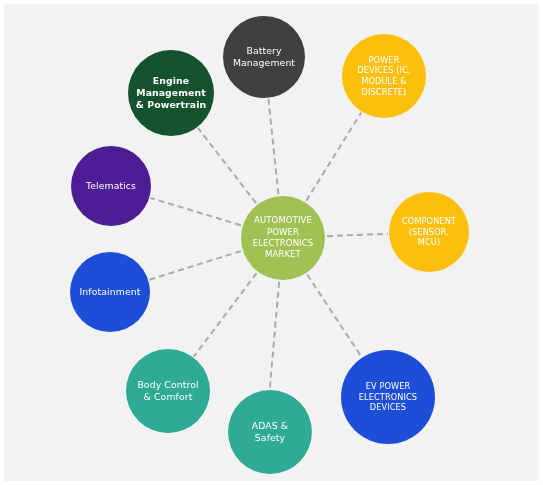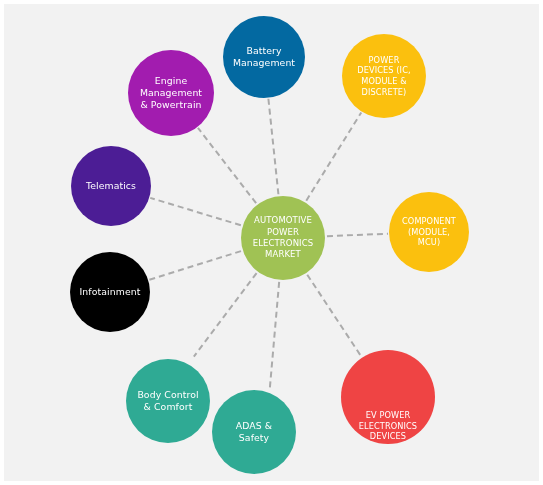--- a/index.html
+++ b/index.html
@@ -88,53 +88,53 @@
       <line x1="307.2467075286352" y1="274.71644282907624" x2="361.5490463323979" y2="356.9456987319168" stroke="#ababab" stroke-width="2" stroke-dasharray="6 4" stroke-linecap="butt"></line>
     </svg>
 
   <div id="node-layer">
       <div class="node hub" style="left: 241px; top: 196px; width: 84px; height: 84px; background: rgb(160, 194, 84); align-items: center;">
         <span class="node-label">AUTOMOTIVE
 POWER
 ELECTRONICS
 MARKET</span>
       </div>
-      <div class="node app" style="left: 223px; top: 16px; width: 82px; height: 82px; background: #0369a1;">
+      <div class="node app" style="left: 223px; top: 16px; width: 82px; height: 82px; background: #404040;">
         <span class="node-label">Battery
 Management</span>
       </div>
-      <div class="node app" style="left: 128px; top: 50px; width: 86px; height: 86px; background: #a21caf;">
+      <div class="node app" style="left: 128px; top: 50px; width: 86px; height: 86px; background: #14532d; font-weight: bold;">
         <span class="node-label">Engine
 Management
 &amp; Powertrain</span>
       </div>
       <div class="node app" style="left: 71px; top: 146px; width: 80px; height: 80px; background: #4c1d95;">
         <span class="node-label">Telematics</span>
       </div>
-      <div class="node app" style="left: 70px; top: 252px; width: 80px; height: 80px; background: #000000;">
+      <div class="node app" style="left: 70px; top: 252px; width: 80px; height: 80px; background: #1d4ed8;">
         <span class="node-label">Infotainment</span>
       </div>
-      <div class="node app" style="left: 126px; top: 359px; width: 84px; height: 84px; background: rgb(47, 170, 148);">
+      <div class="node app" style="left: 126px; top: 349px; width: 84px; height: 84px; background: rgb(47, 170, 148);">
         <span class="node-label">Body Control
 &amp; Comfort</span>
       </div>
-      <div class="node app" style="left: 212px; top: 390px; width: 84px; height: 84px; background: rgb(47, 170, 148); justify-content: flex-end;">
+      <div class="node app" style="left: 228px; top: 390px; width: 84px; height: 84px; background: rgb(47, 170, 148); justify-content: flex-end;">
         <span class="node-label">ADAS &amp;
 Safety</span>
       </div>
       <div class="node prod" style="left: 342px; top: 34px; width: 84px; height: 84px; background: rgb(251, 192, 14);">
         <span class="node-label">POWER
 DEVICES (IC,
 MODULE &amp;
 DISCRETE)</span>
       </div>
       <div class="node prod" style="left: 389px; top: 192px; width: 80px; height: 80px; background: rgb(251, 192, 14);">
         <span class="node-label">COMPONENT
-(MODULE,
+(SENSOR,
 MCU)</span>
       </div>
-      <div class="node prod" style="left: 341px; top: 350px; width: 94px; height: 94px; background: #ef4444; align-items: flex-end;">
+      <div class="node prod" style="left: 341px; top: 350px; width: 94px; height: 94px; background: #1d4ed8;">
         <span class="node-label">EV POWER
 ELECTRONICS
 DEVICES</span>
       </div>
     </div>
 </div>
 
 </body></html>

